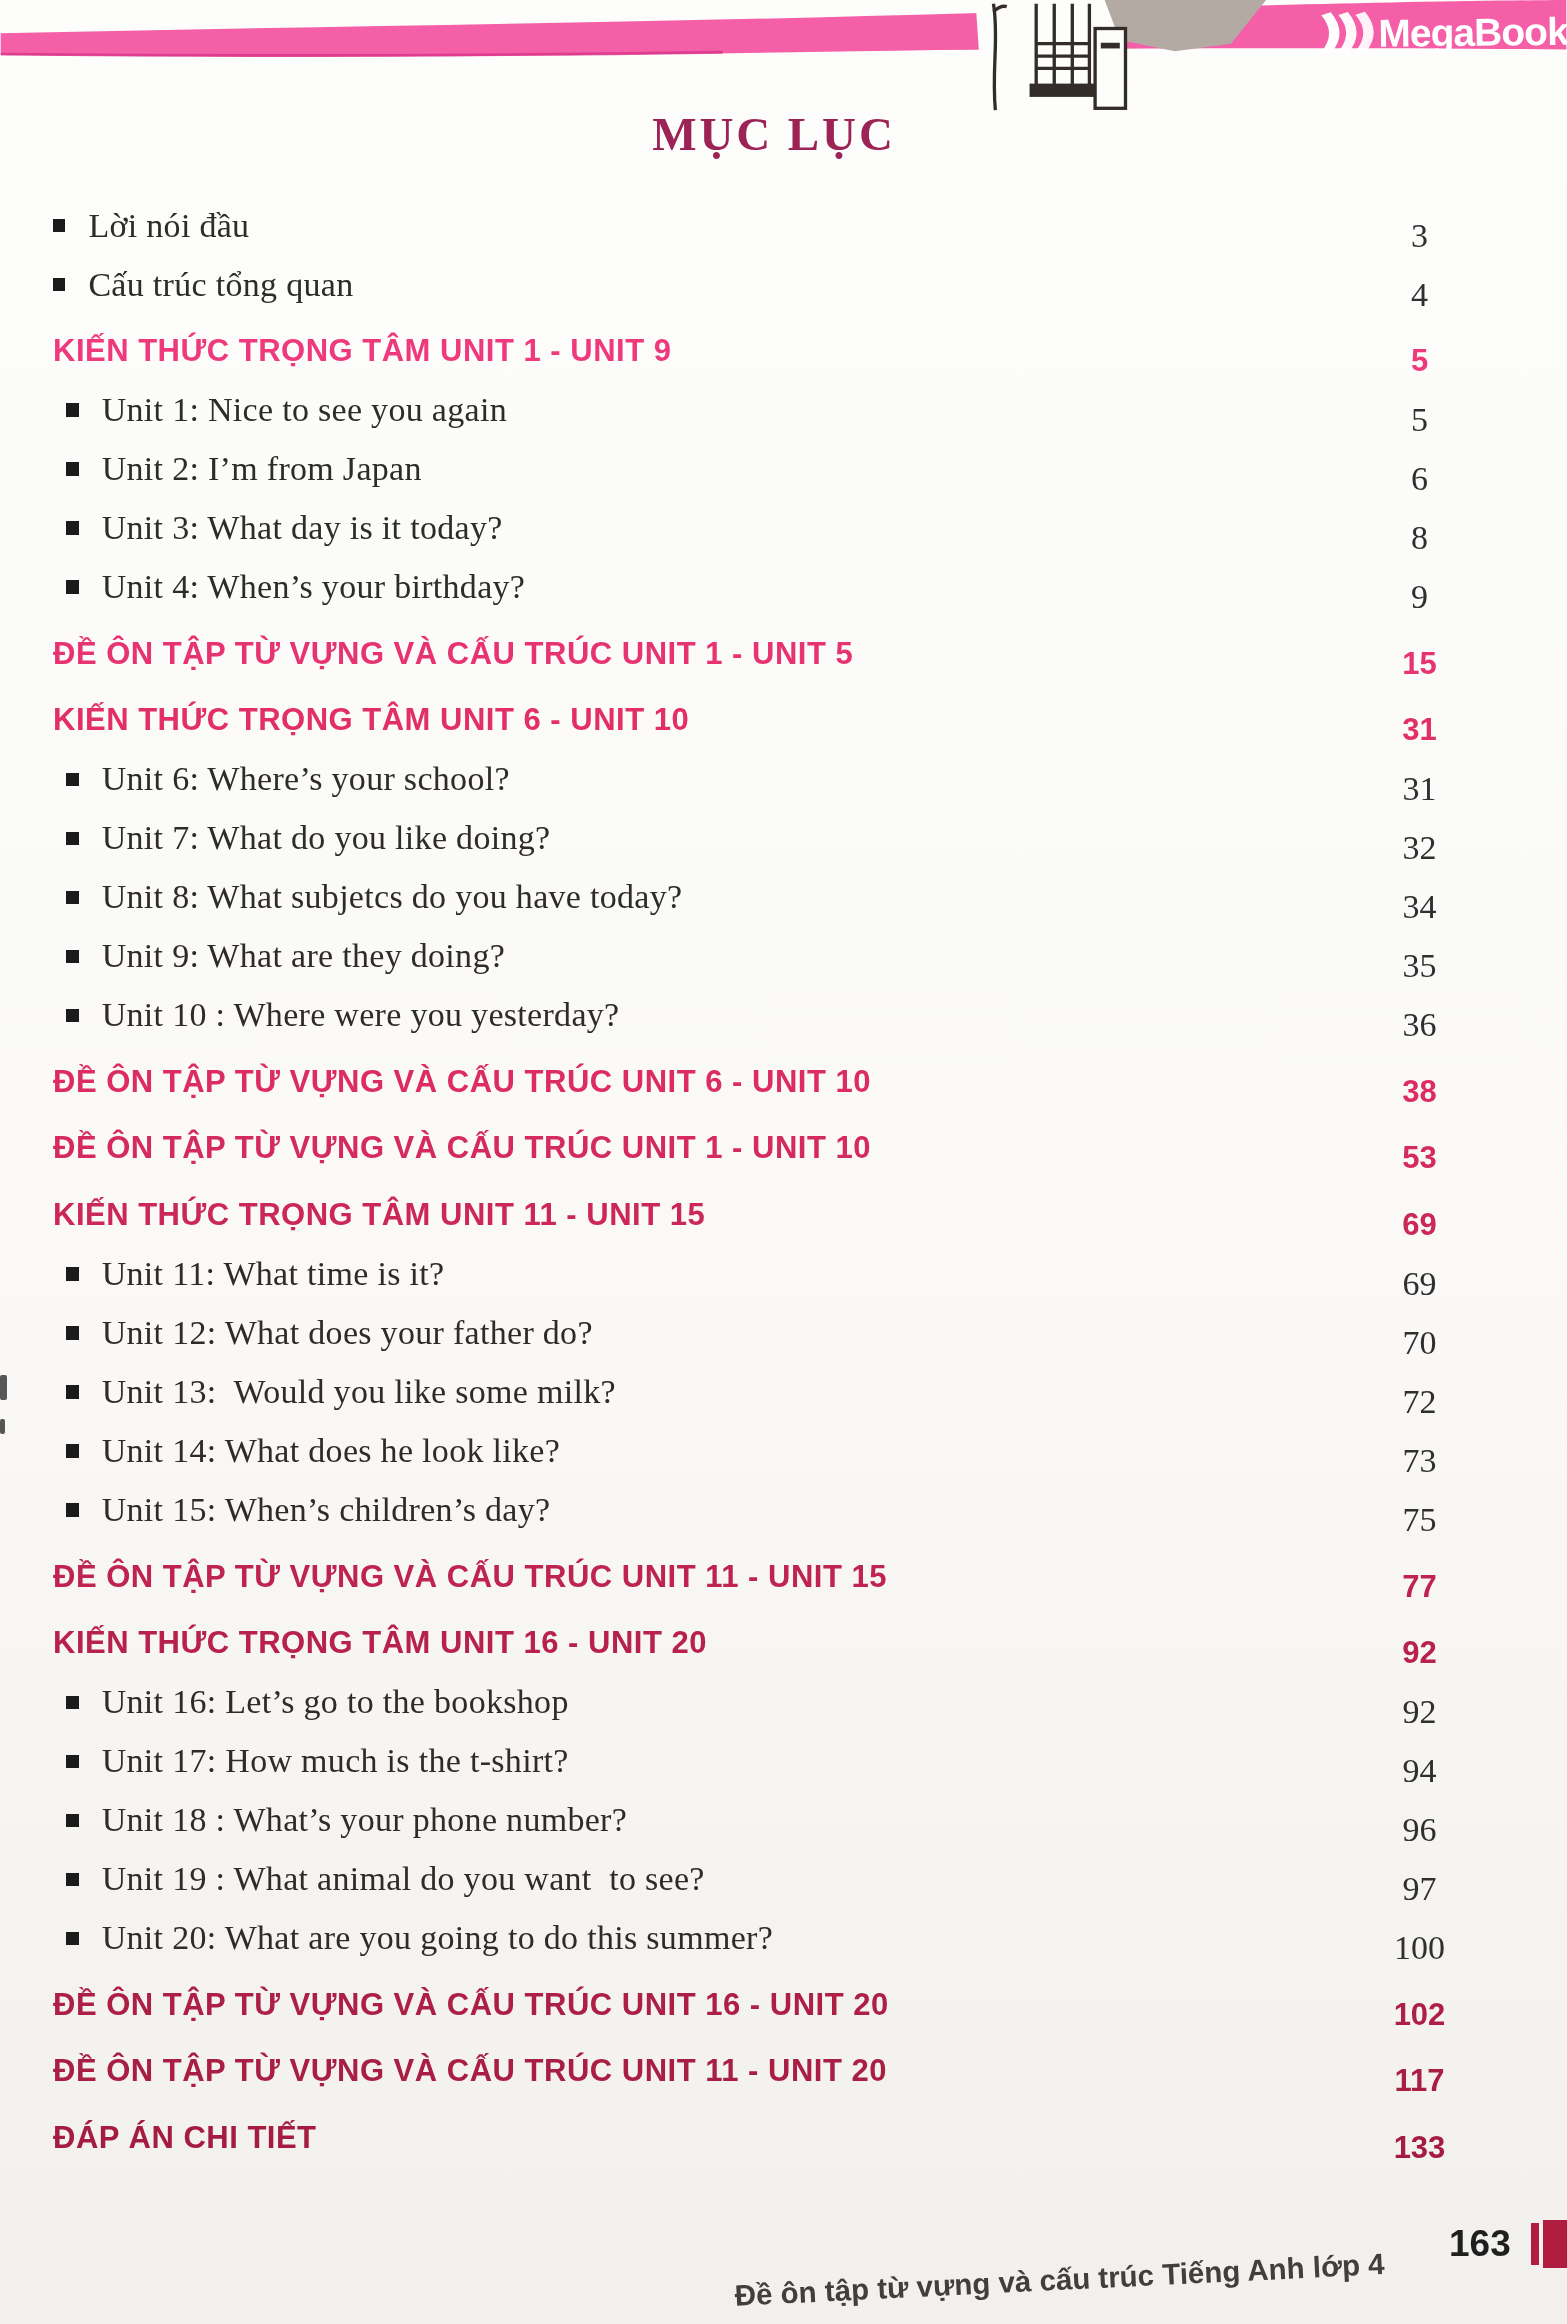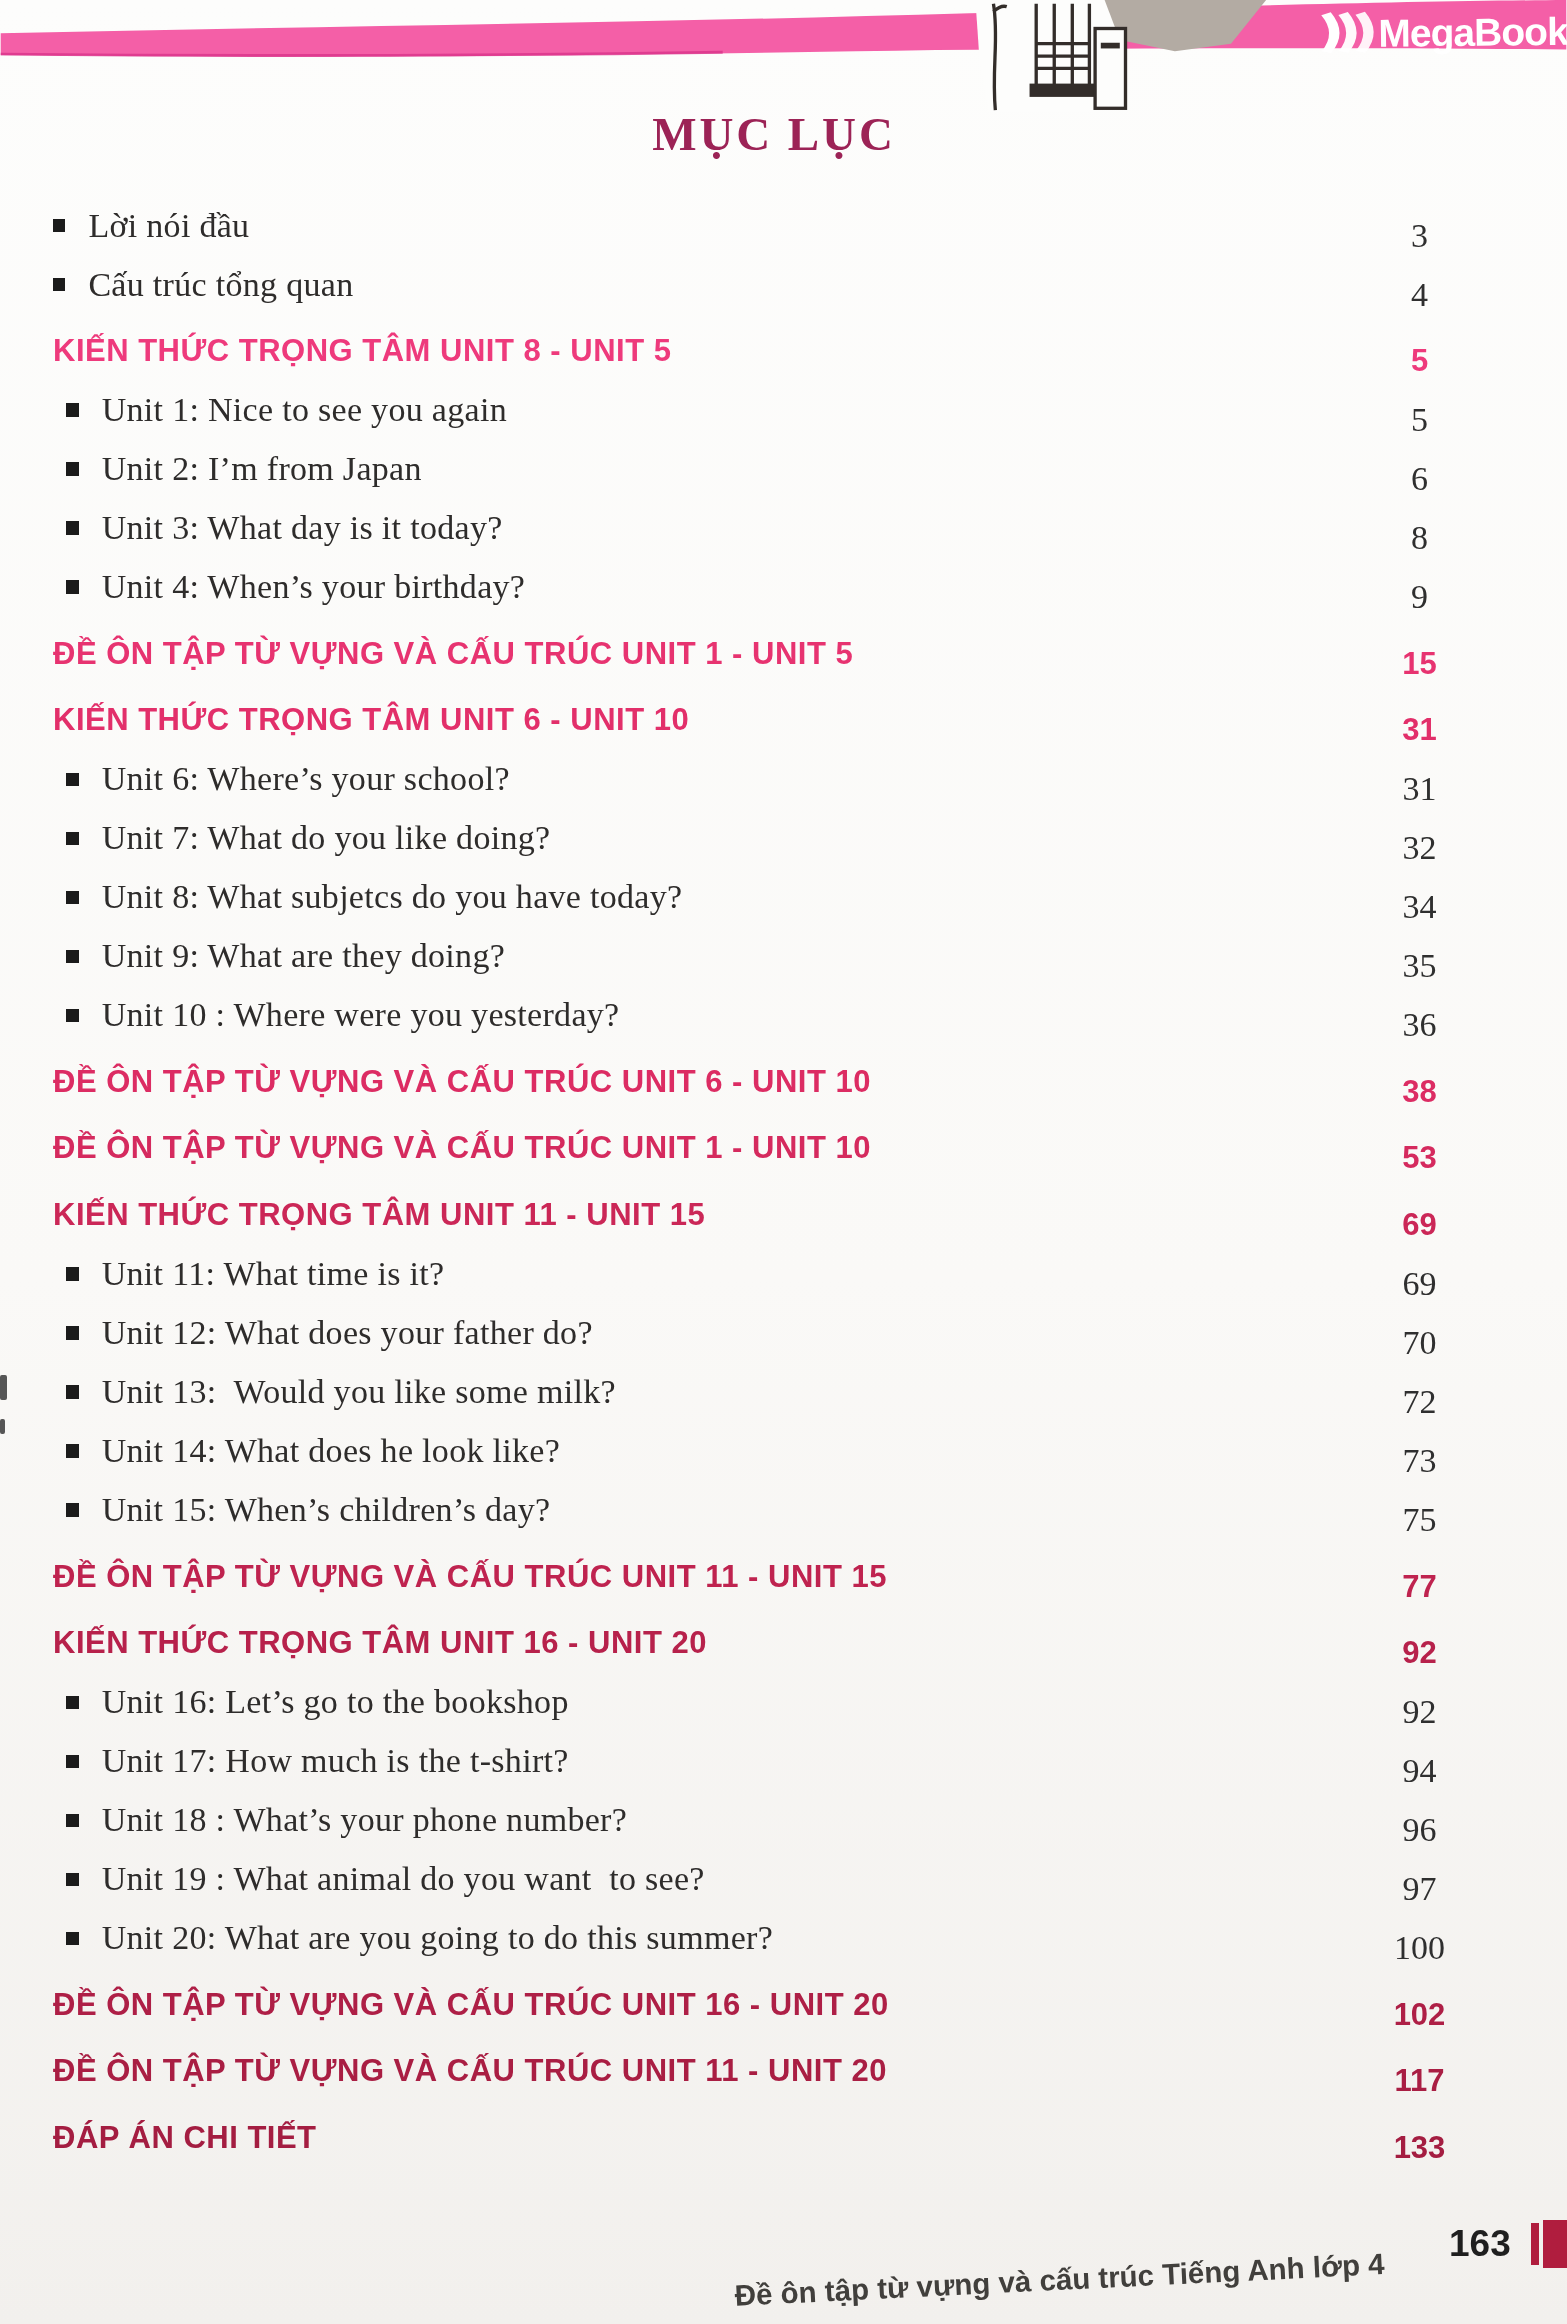--- a/index.html
+++ b/index.html
@@ -113,21 +113,21 @@
         <span class="bullet"></span>
         <span class="label">Lời nói đầu</span>
         <span class="page-num">3</span>
       </div>
       <div class="row item">
         <span class="bullet"></span>
         <span class="label">Cấu trúc tổng quan</span>
         <span class="page-num">4</span>
       </div>
       <div class="row header" style="color: rgb(238, 58, 124);">
-        <span class="label">KIẾN THỨC TRỌNG TÂM UNIT 8 - UNIT 5</span>
+        <span class="label">KIẾN THỨC TRỌNG TÂM UNIT 1 - UNIT 9</span>
         <span class="page-num">5</span>
       </div>
       <div class="row item indent">
         <span class="bullet"></span>
         <span class="label">Unit 1: Nice to see you again</span>
         <span class="page-num">5</span>
       </div>
       <div class="row item indent">
         <span class="bullet"></span>
         <span class="label">Unit 2: I’m from Japan</span>

